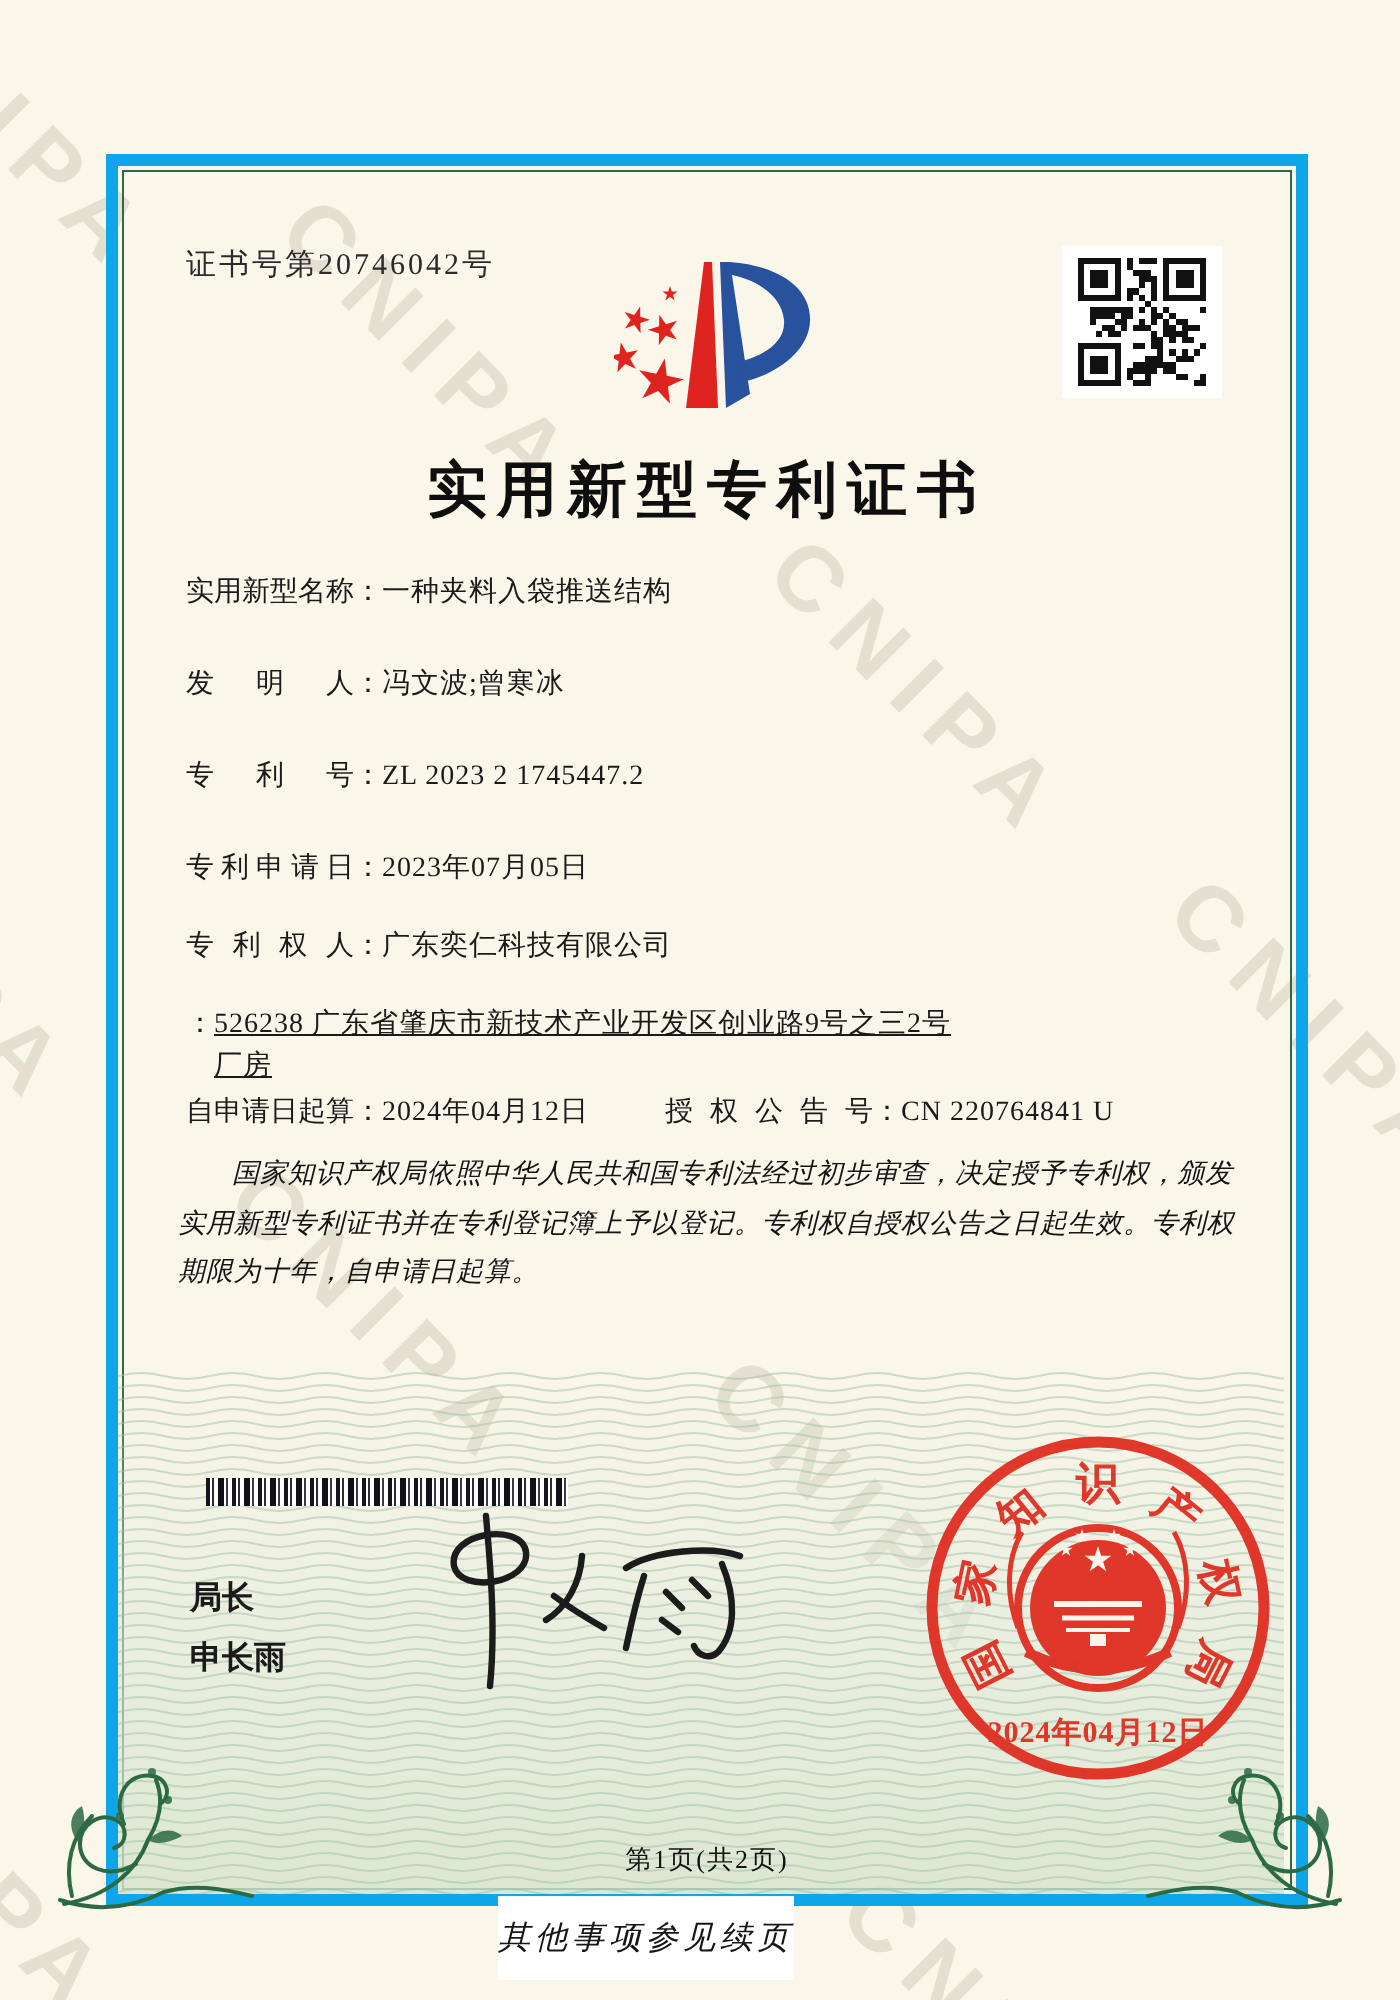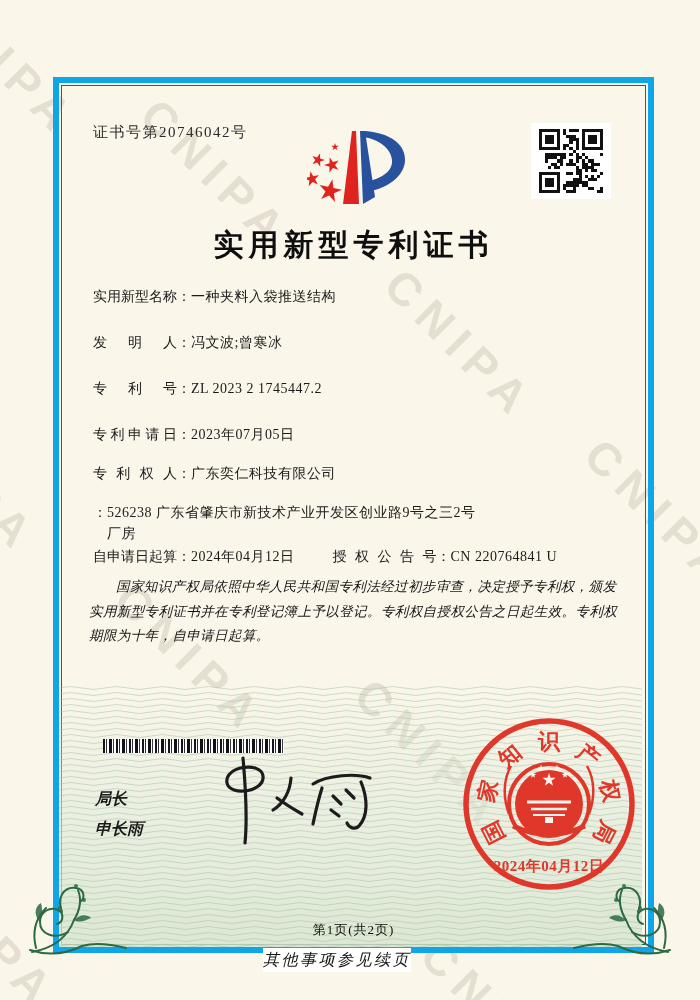--- a/index.html
+++ b/index.html
@@ -23,50 +23,50 @@
   .title{position:absolute;left:0;right:0;top:142px;margin:0;text-align:center;
          font-size:30px;font-weight:700;letter-spacing:5px;color:#0e0e0e;}
   
   .fields{position:absolute;left:34px;right:24px;top:203px;font-size:14px;line-height:21px;}
   .frow{display:flex;margin-bottom:25px;}
   .frow.gap-s{margin-bottom:18px;align-items:flex-end;}
   .frow.addr{margin-bottom:2px;}
   .flabel{display:inline-block;width:84px;text-align:justify;text-align-last:justify;flex:0 0 84px;}
   .fcolon{flex:0 0 14px;}
   .fvalue{letter-spacing:0.5px;}
-  .addr .fvalue{max-width:372px;}
+  .addr .fvalue{max-width:372px;text-decoration:underline;}
   .pair2{display:flex;margin-left:38px;font-family:Liberation Serif, serif;}
   .pair2 .flabel{width:104px;flex:0 0 104px;}
   
   .paras{position:absolute;left:30px;right:22px;top:492px;font-size:13.5px;line-height:1.82;
          font-style:italic;letter-spacing:0.4px;color:#141414;}
   .paras p{margin:0;text-indent:2em;}
   
   .barcode{position:absolute;left:44px;top:656px;width:181px;height:14px;
     background:repeating-linear-gradient(90deg,
       #14141c 0 2px,#fdfdfd 2px 3px,#2b2b36 3px 4px,#fdfdfd 4px 6px,
       #101016 6px 9px,#fdfdfd 9px 10px,#3a3a46 10px 11px,#fdfdfd 11px 13px);}
   
   .officer{position:absolute;left:36px;top:706px;
-           font-family:"Liberation Sans","DejaVu Sans",sans-serif;font-weight:bold;font-size:16px;font-style:italic;}
+           font-family:"Liberation Sans","DejaVu Sans",sans-serif;font-weight:bold;font-size:16px;}
   .officer div{margin-bottom:9px;}
   .signature{position:absolute;left:150px;top:668px;}
   
   .seal{position:absolute;left:402px;top:633px;width:176px;height:176px;opacity:0.93;}
   .seal svg{position:absolute;left:0;top:0;}
   .seal-ch{position:absolute;left:50%;top:50%;font-size:22px;font-weight:700;color:#e02a1e;
            font-family:"Liberation Serif","DejaVu Serif",serif;}
   .seal-date{position:absolute;left:0;right:0;bottom:16px;text-align:center;
              font-size:15px;font-weight:700;color:#e02a1e;letter-spacing:0.5px;}
   
   .pagenum{position:absolute;left:0;right:0;top:838px;text-align:center;font-size:13px;letter-spacing:1px;color:#111;}
   .flourish{position:absolute;width:110px;height:120px;}
   .flourish.fl-left{left:24px;top:836px;}
   .flourish.fl-right{left:566px;top:836px;transform:scaleX(-1);}
-  .cont-box{position:absolute;left:263px;top:948px;width:148px;height:24px;background:#ffffff;
+  .cont-box{position:absolute;left:249px;top:948px;width:148px;height:42px;background:#ffffff;
             display:flex;align-items:center;justify-content:center;}
   .cont-box span{font-size:16px;font-style:italic;letter-spacing:2.5px;color:#161616;}
 </style>
 </head>
 <body>
 
 <div class="page">
 
   <div>
     <span class="wm" style="left:-45px;top:-25px">CNIPA</span>

